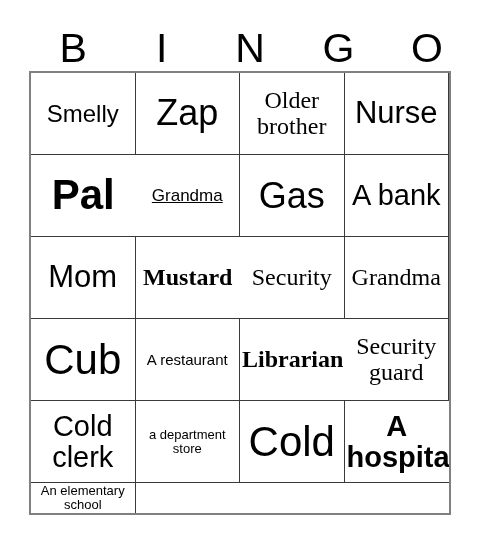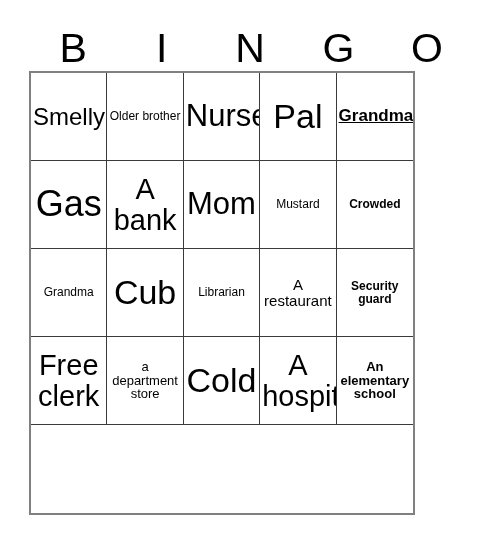--- a/index.html
+++ b/index.html
@@ -41,29 +41,29 @@
     letter-spacing: 0;
     color: #000000;
     user-select: none;
   }
 
   
   .grid {
     position: absolute;
     left: 29px;
     top: 71px;
-    width: 386px;
+    width: 422px;
     height: 444px;
     box-sizing: border-box;
     border-top: 2px solid #808080;
     border-left: 2px solid #808080;
     border-right: 2px solid #808080;
     border-bottom: 2px solid #808080;
     display: grid;
-    grid-template-columns: repeat(5, 1fr);
+    grid-template-columns: repeat(4, 1fr);
     grid-template-rows: repeat(5, 1fr);
     background: #ffffff;
   }
 
   .cell {
     box-sizing: border-box;
     border-right: 1px solid #3a3a3a;
     border-bottom: 1px solid #3a3a3a;
     display: flex;
     align-items: center;
@@ -79,45 +79,48 @@
   .cell-text {
     display: block;
     width: 100%;
     line-height: 1.06;
     white-space: normal;
     word-break: normal;
   }
 
   
   .fs-xl  { font-size: 36px; }
-  .fs-lg  { font-size: 34px; }
+  .fs-lg  { font-size: 42px; }
   .fs-ml  { font-size: 31px; }
   .fs-md  { font-size: 29px; }
   .fs-sm  { font-size: 24px; }
-  .fs-xs  { font-size: 12px; }
+  .fs-xs  { font-size: 24px; font-family: Liberation Serif, serif; }
   .fs-xxs { font-size: 17px; text-decoration: underline; }
   .fs-t   { font-size: 15px; }
   .fs-tt  { font-size: 13px; }
 </style>
 </head>
 <body>
 
 <div class="bingo-card">
 
   <div class="header-row">
     <div class="header-letter">B</div>
     <div class="header-letter">I</div>
     <div class="header-letter">N</div>
     <div class="header-letter">G</div>
     <div class="header-letter">O</div>
   </div>
 
   <div class="grid" id="bingo-grid">
       <div class="cell">
         <span class="cell-text fs-sm">Smelly</span>
+      </div>
+      <div class="cell">
+        <span class="cell-text fs-xl">Zap</span>
       </div>
       <div class="cell">
         <span class="cell-text fs-xs">Older brother</span>
       </div>
       <div class="cell">
         <span class="cell-text fs-ml">Nurse</span>
       </div>
       <div class="cell">
         <span class="cell-text fs-lg">Pal</span>
       </div>
@@ -130,39 +133,39 @@
       <div class="cell">
         <span class="cell-text fs-md">A bank</span>
       </div>
       <div class="cell">
         <span class="cell-text fs-ml">Mom</span>
       </div>
       <div class="cell">
         <span class="cell-text fs-xs">Mustard</span>
       </div>
       <div class="cell">
-        <span class="cell-text fs-xs">Crowded</span>
+        <span class="cell-text fs-xs">Security</span>
       </div>
       <div class="cell">
         <span class="cell-text fs-xs">Grandma</span>
       </div>
       <div class="cell">
         <span class="cell-text fs-lg">Cub</span>
       </div>
       <div class="cell">
-        <span class="cell-text fs-xs">Librarian</span>
+        <span class="cell-text fs-t">A restaurant</span>
       </div>
       <div class="cell">
-        <span class="cell-text fs-t">A restaurant</span>
+        <span class="cell-text fs-xs">Librarian</span>
       </div>
       <div class="cell">
         <span class="cell-text fs-xs">Security guard</span>
       </div>
       <div class="cell">
-        <span class="cell-text fs-md">Free clerk</span>
+        <span class="cell-text fs-md">Cold clerk</span>
       </div>
       <div class="cell">
         <span class="cell-text fs-tt">a department store</span>
       </div>
       <div class="cell">
         <span class="cell-text fs-lg">Cold</span>
       </div>
       <div class="cell">
         <span class="cell-text fs-md">A hospital</span>
       </div>

